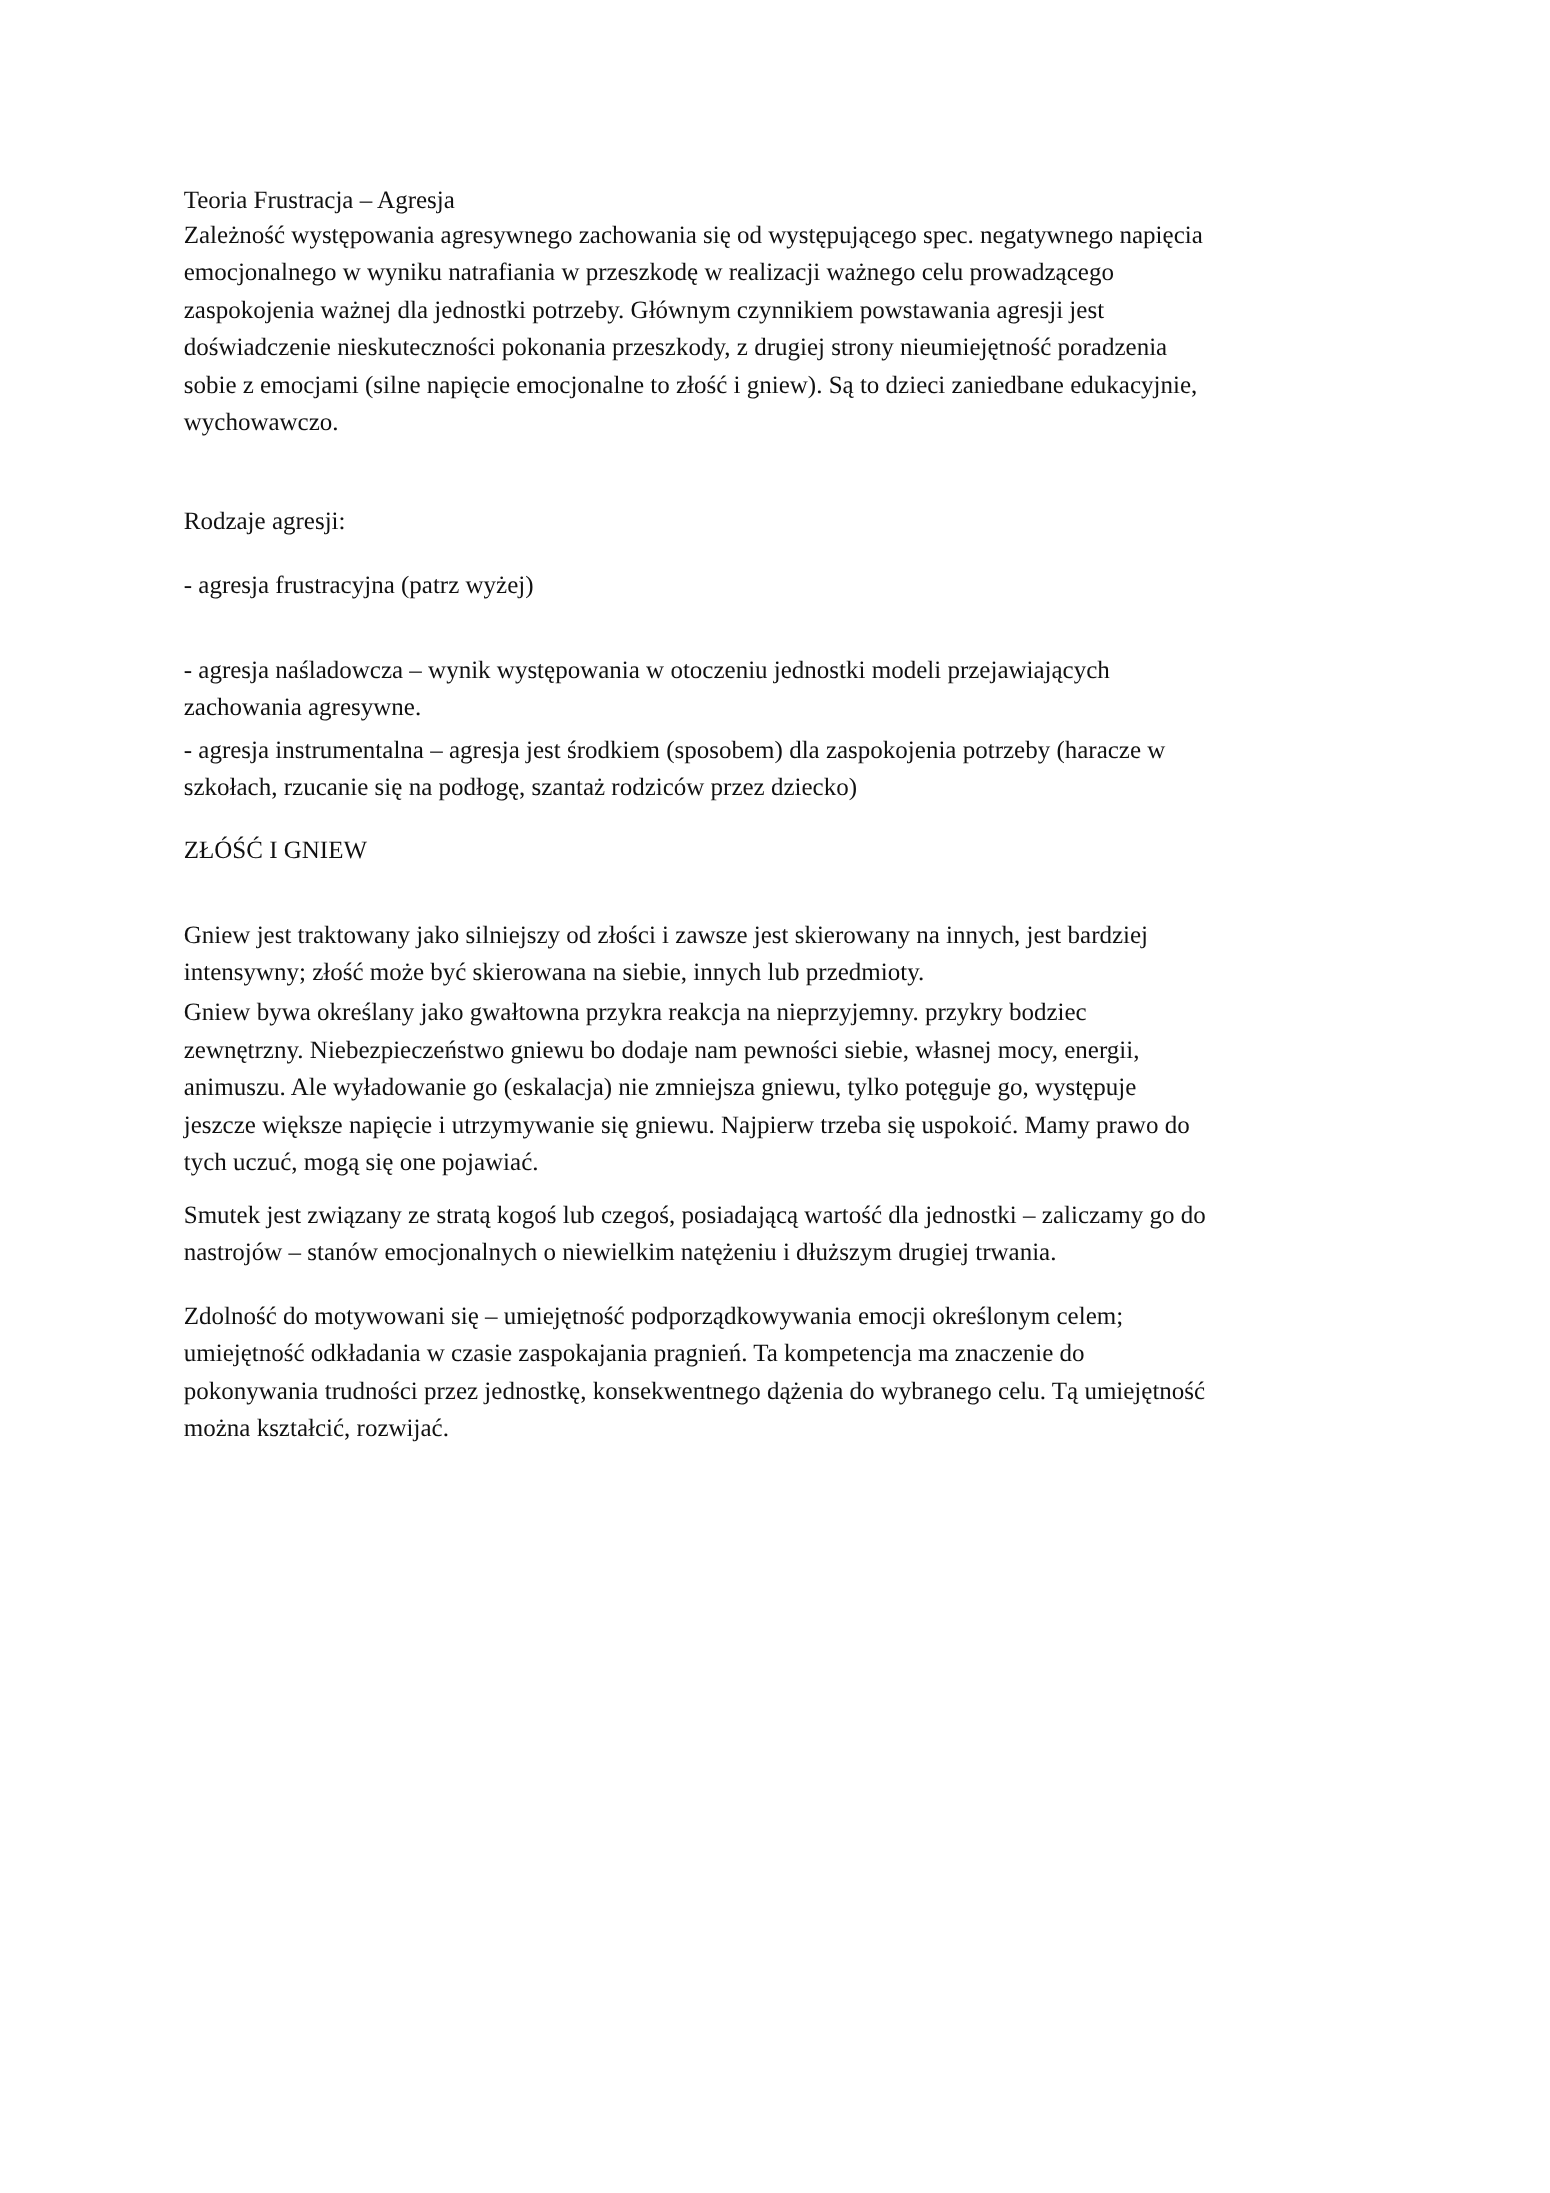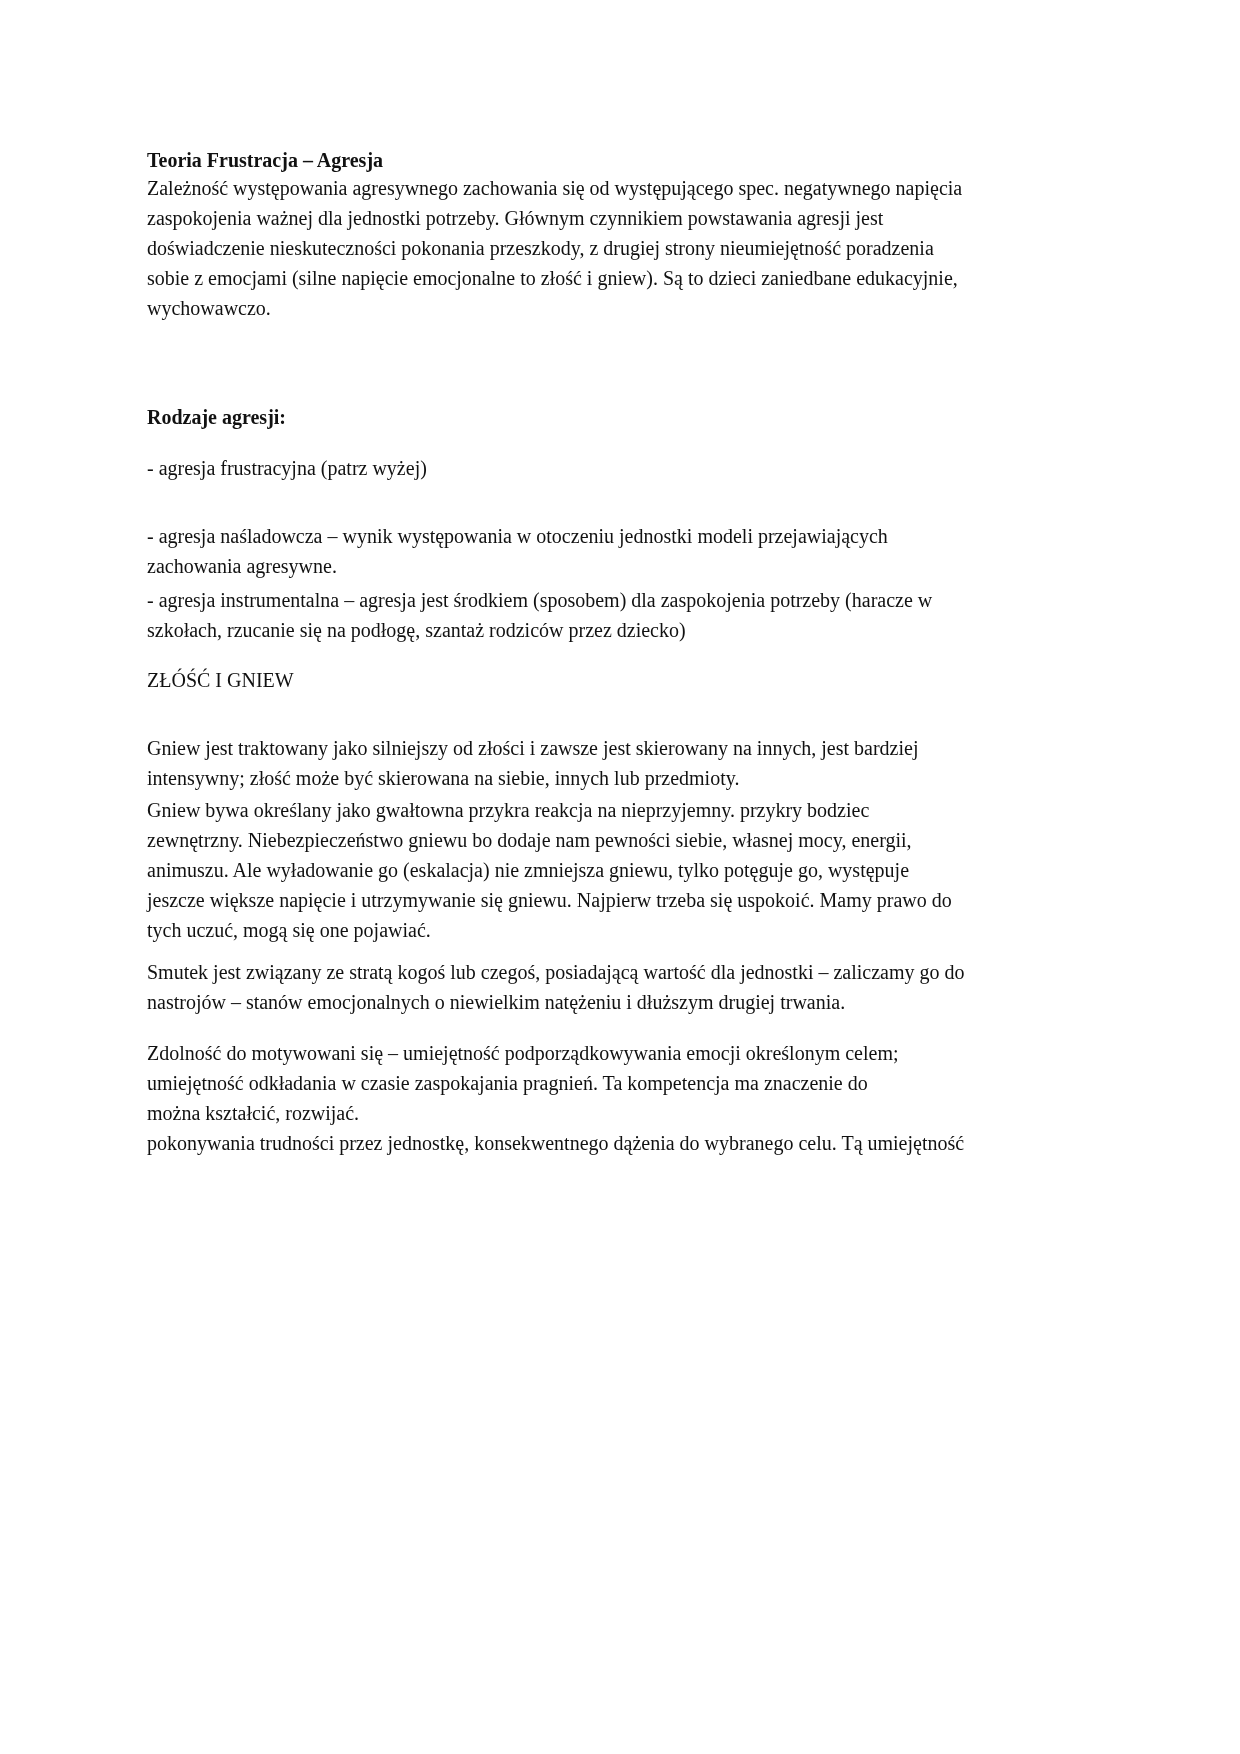--- a/index.html
+++ b/index.html
@@ -3,30 +3,31 @@
   <meta charset="utf-8">
   <style>
     html, body { margin: 0; padding: 0; background: #ffffff; }
     body { width: 1240px; height: 1754px; position: relative; overflow: hidden; }
     .page {
       position: absolute; left: 147px; top: 145px; width: 945px;
       font-family: "Liberation Serif", "DejaVu Serif", serif;
       color: #111111; font-size: 20px; line-height: 30px;
     }
     .abs { position: absolute; left: 0; width: 945px; }
-    .heading { font-weight: bold; }
+    .heading { font-weight: normal; }
   </style>
 </head>
 <body>
 
 <div class="page">
   <div class="abs heading" style="top:0">Teoria Frustracja – Agresja</div>
 
   <div class="abs" style="top:28px">
     <div>Zależność występowania agresywnego zachowania się od występującego spec. negatywnego napięcia</div>
+    <div>emocjonalnego w wyniku natrafiania w przeszkodę w realizacji ważnego celu prowadzącego</div>
     <div>zaspokojenia ważnej dla jednostki potrzeby. Głównym czynnikiem powstawania agresji jest</div>
     <div>doświadczenie nieskuteczności pokonania przeszkody, z drugiej strony nieumiejętność poradzenia</div>
     <div>sobie z emocjami (silne napięcie emocjonalne to złość i gniew). Są to dzieci zaniedbane edukacyjnie,</div>
     <div>wychowawczo.</div>
   </div>
 
   <div class="abs heading" style="top:257px">Rodzaje agresji:</div>
 
   <div class="abs" style="top:308px">
     <div>- agresja frustracyjna (patrz wyżej)</div>
@@ -58,16 +59,16 @@
   </div>
 
   <div class="abs" style="top:812px">
     <div>Smutek jest związany ze stratą kogoś lub czegoś, posiadającą wartość dla jednostki – zaliczamy go do</div>
     <div>nastrojów – stanów emocjonalnych o niewielkim natężeniu i dłuższym drugiej trwania.</div>
   </div>
 
   <div class="abs" style="top:893px">
     <div>Zdolność do motywowani się – umiejętność podporządkowywania emocji określonym celem;</div>
     <div>umiejętność odkładania w czasie zaspokajania pragnień. Ta kompetencja ma znaczenie do</div>
+    <div>pokonywania trudności przez jednostkę, konsekwentnego dążenia do wybranego celu. Tą umiejętność</div>
     <div>można kształcić, rozwijać.</div>
-    <div>pokonywania trudności przez jednostkę, konsekwentnego dążenia do wybranego celu. Tą umiejętność</div>
   </div>
 </div>
 
 </body></html>

